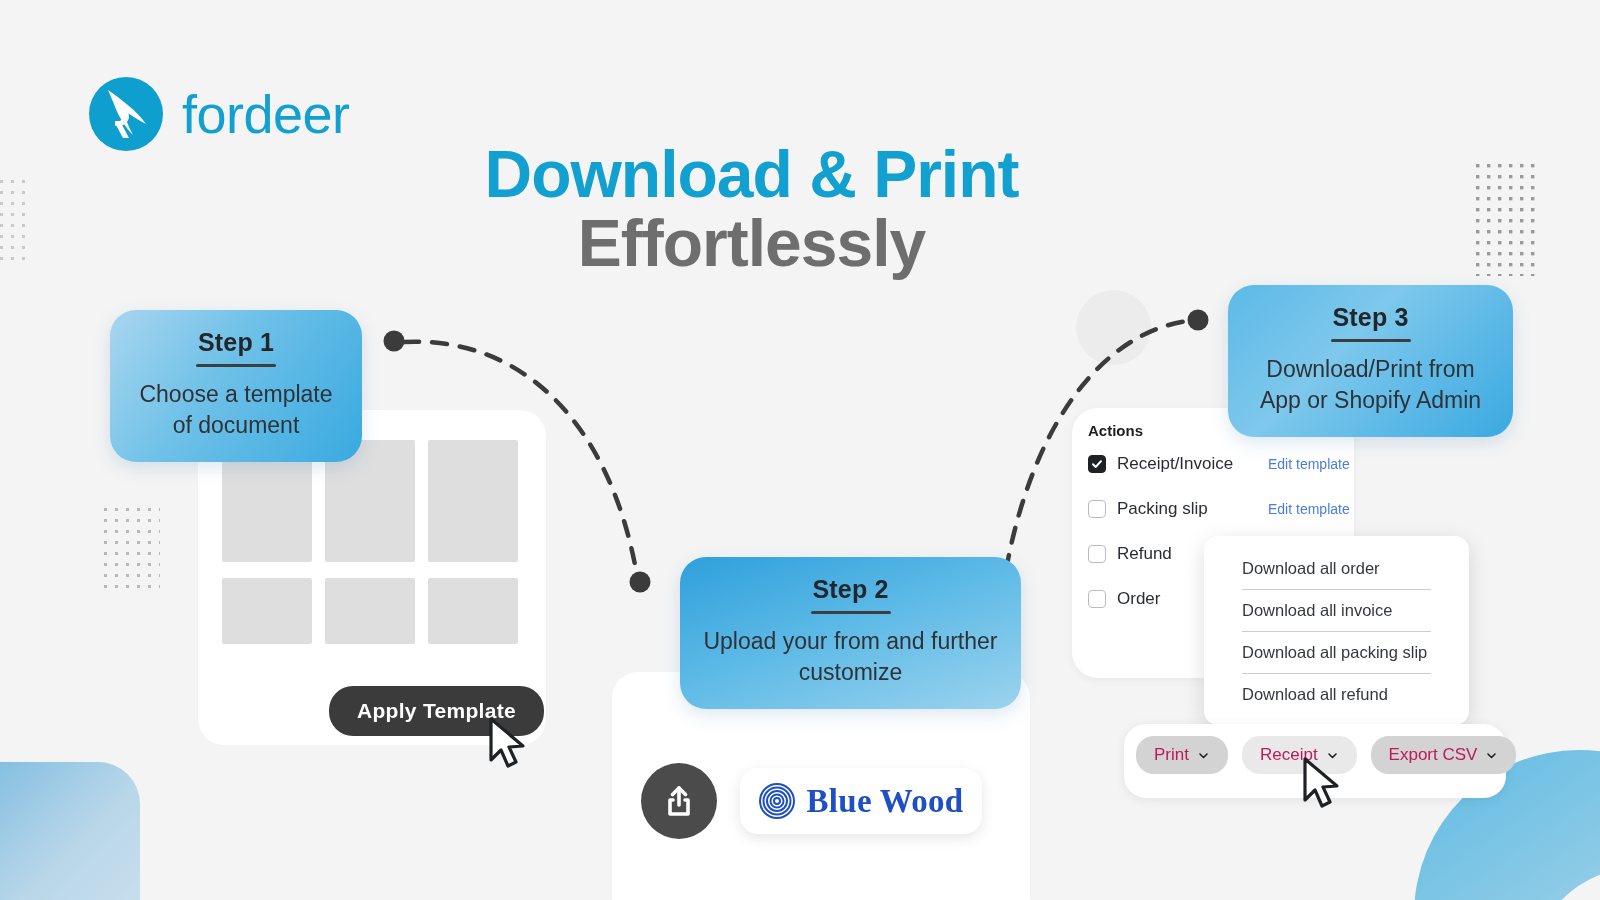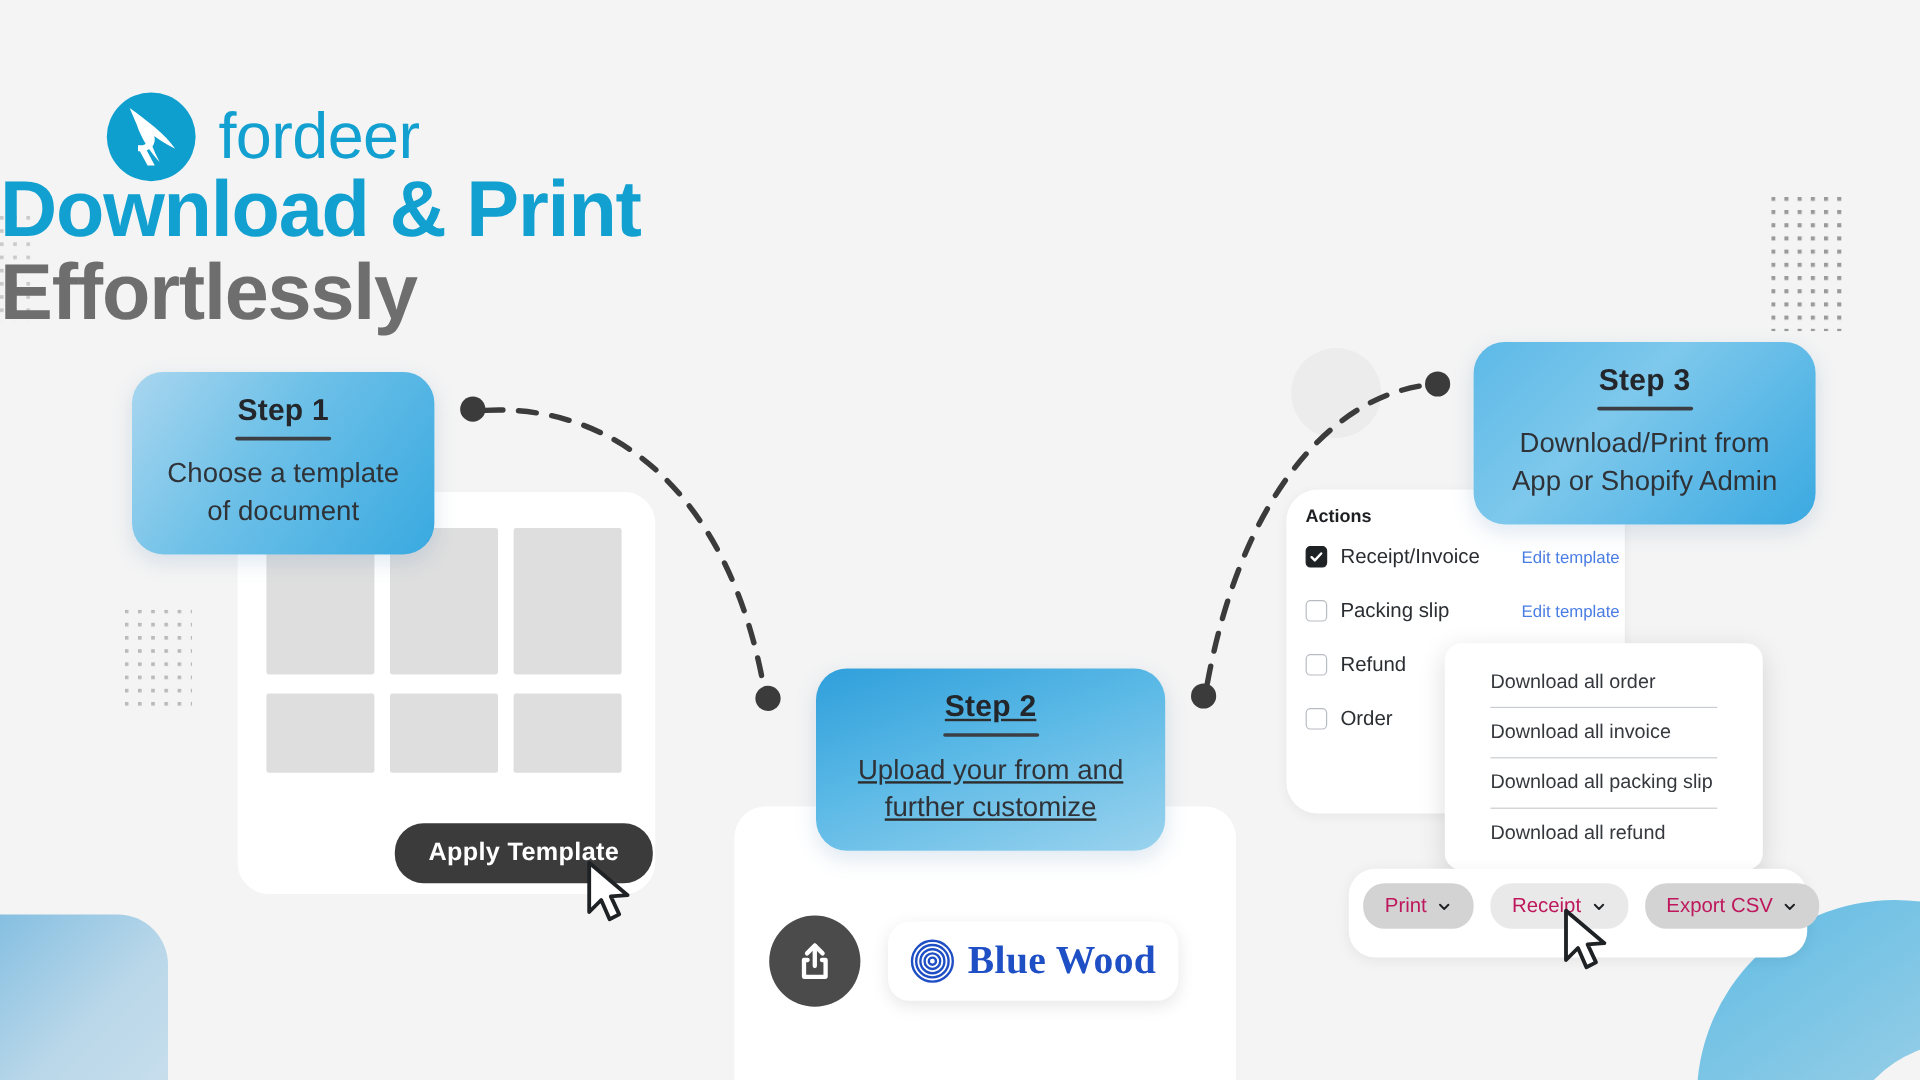--- a/index.html
+++ b/index.html
@@ -53,21 +53,21 @@
   }
   .logo-mark { width: 76px; height: 76px; display: block; }
   .logo-text {
     font-size: 54px; font-weight: 400;
     color: #12a0d0; letter-spacing: -0.5px; text-align: right;
   }
 
   
   .headline {
     position: absolute; left: 0; top: 140px; width: 1503px;
-    line-height: 1.04;
+    text-align: center; line-height: 1.04;
     font-weight: bold; font-size: 66px; letter-spacing: -1px;
   }
   .headline .l1 { color: #12a0d0; display: block; }
   .headline .l2 { color: #6e6e6e; display: block; }
 
   
   .step-card {
     position: absolute;
     border-radius: 26px;
     padding: 18px 22px 22px;
@@ -85,23 +85,22 @@
   }
   .step-card .step-desc {
     font-size: 23px; line-height: 1.33; color: #2f3237;
   }
 
   #step1 {
     left: 110px; top: 310px; width: 252px;
     background: linear-gradient(125deg, #a9d6ef 0%, #6fc1e8 42%, #39a9e0 100%);
   }
   #step2 {
-    left: 680px; top: 557px; width: 291px;
+    left: 680px; top: 557px; width: 341px;
     background: linear-gradient(160deg, #2f9fdb 0%, #5bb9e6 45%, #9bd3ee 100%);
-    text-decoration: underline;
   }
   #step3 {
     left: 1228px; top: 285px; width: 285px;
     background: linear-gradient(135deg, #5cb9e7 0%, #7ec8ec 40%, #3aa9e1 100%);
   }
 
   
   .panel {
     position: absolute; background: #fff;
     border-radius: 26px;

